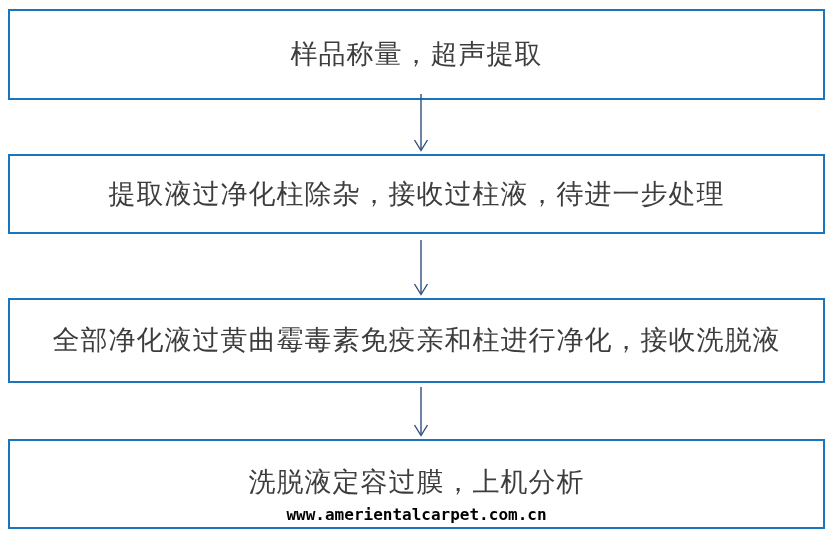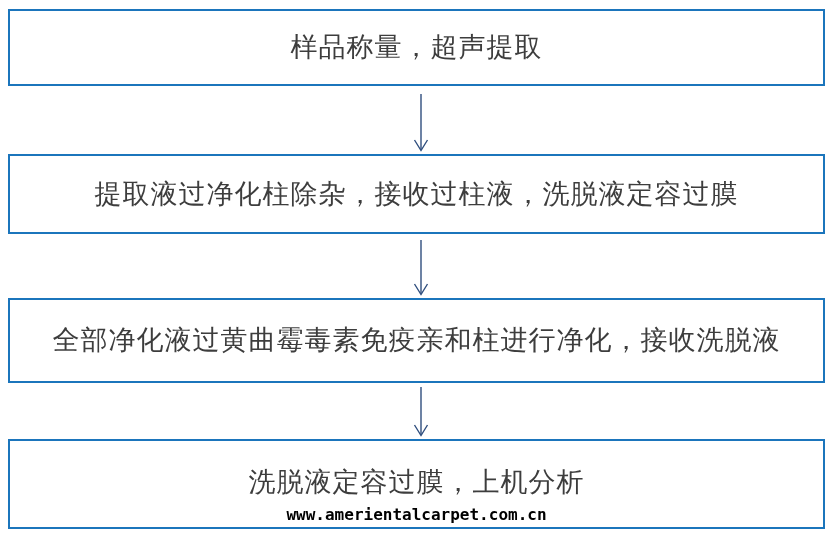--- a/index.html
+++ b/index.html
@@ -22,21 +22,21 @@
   .box {
     position: absolute;
     left: 8px;
     width: 817px;
     border: 2px solid var(--box-border);
     background: #ffffff;
     display: flex;
     align-items: center;
     justify-content: center;
   }
-  .box-1 { top: 9px;   height: 77px; }
+  .box-1 { top: 9px;   height: 91px; }
   .box-2 { top: 154px; height: 80px; }
   .box-3 { top: 298px; height: 85px; font-family: Liberation Serif, serif; }
   .box-4 { top: 439px; height: 90px; }
   .step-text {
     font-size: 27px;
     color: var(--step-text);
     letter-spacing: 1px;
     text-align: center;
     line-height: 1.2;
     white-space: nowrap;
@@ -78,21 +78,21 @@
   <div class="box box-1">
     <span class="step-text">样品称量，超声提取</span>
   </div>
 
   <svg class="arrow arrow-1" width="36" height="60" viewBox="0 0 36 60">
     <line x1="18" y1="1" x2="18" y2="56"></line>
     <polyline points="11.5,47 18,57.5 24.5,47"></polyline>
   </svg>
 
   <div class="box box-2">
-    <span class="step-text">提取液过净化柱除杂，接收过柱液，洗脱液定容过膜</span>
+    <span class="step-text">提取液过净化柱除杂，接收过柱液，待进一步处理</span>
   </div>
 
   <svg class="arrow arrow-2" width="36" height="58" viewBox="0 0 36 58">
     <line x1="18" y1="1" x2="18" y2="54"></line>
     <polyline points="11.5,45 18,55.5 24.5,45"></polyline>
   </svg>
 
   <div class="box box-3">
     <span class="step-text">全部净化液过黄曲霉毒素免疫亲和柱进行净化，接收洗脱液</span>
   </div>

